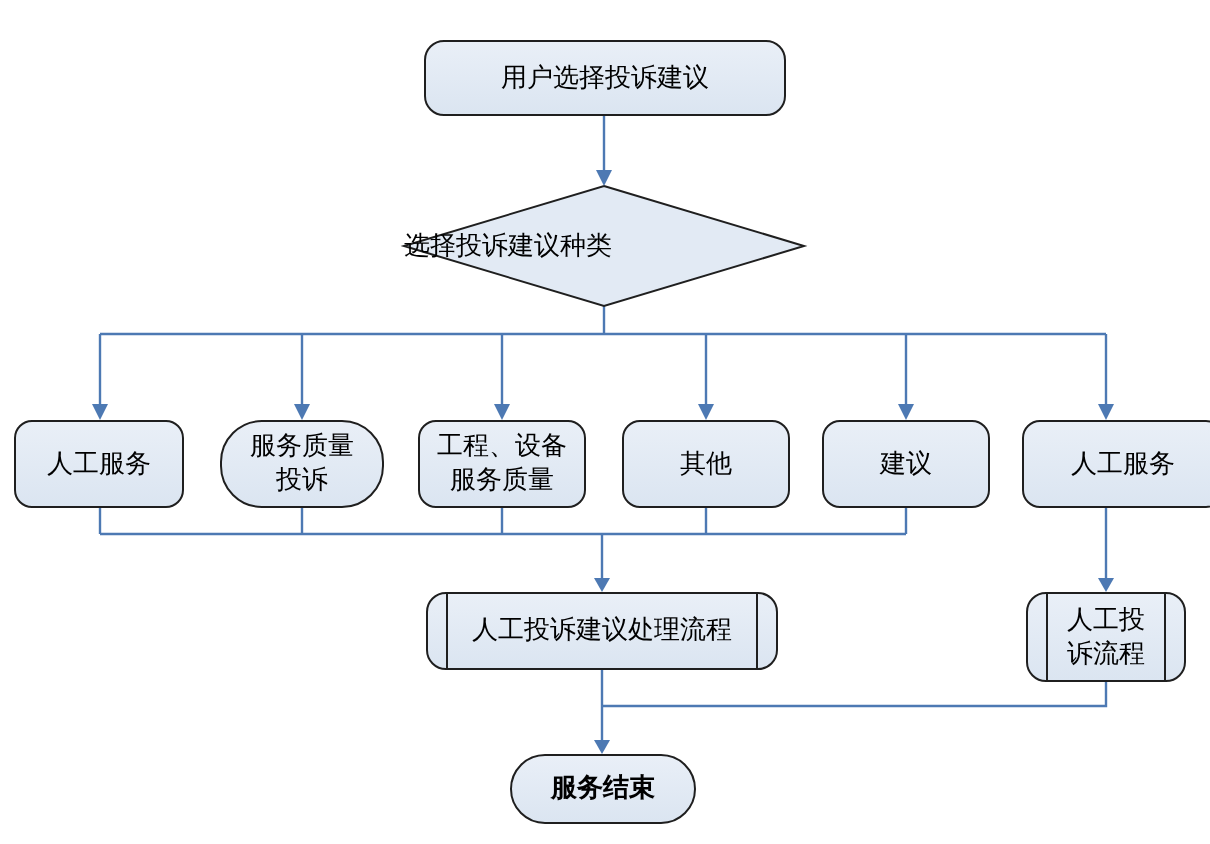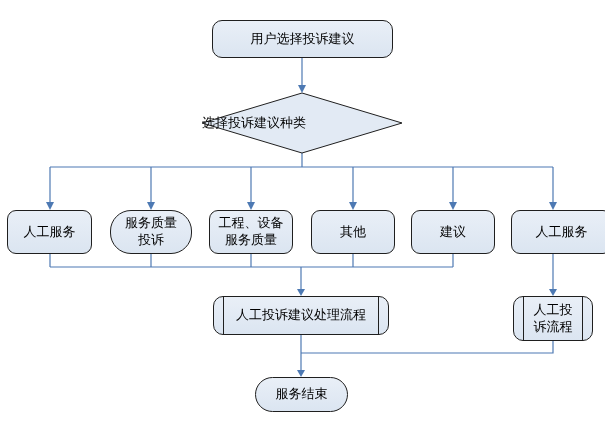--- a/index.html
+++ b/index.html
@@ -141,17 +141,17 @@
 
   <div class="node rounded subprocess" style="left:213px; top:296px; width:176px; height:39px;">
     <span>人工投诉建议处理流程</span>
   </div>
 
   <div class="node rounded subprocess" style="left:513px; top:296px; width:80px; height:45px;">
     <span>人工投
 诉流程</span>
   </div>
 
-  <div class="node stadium" style="left:255px; top:377px; width:93px; height:35px;">
+  <div class="node stadium" style="left:255px; top:377px; width:93px; height:35px;font-weight:bold;">
     <span>服务结束</span>
   </div>
 
 </div>
 
 </body></html>

